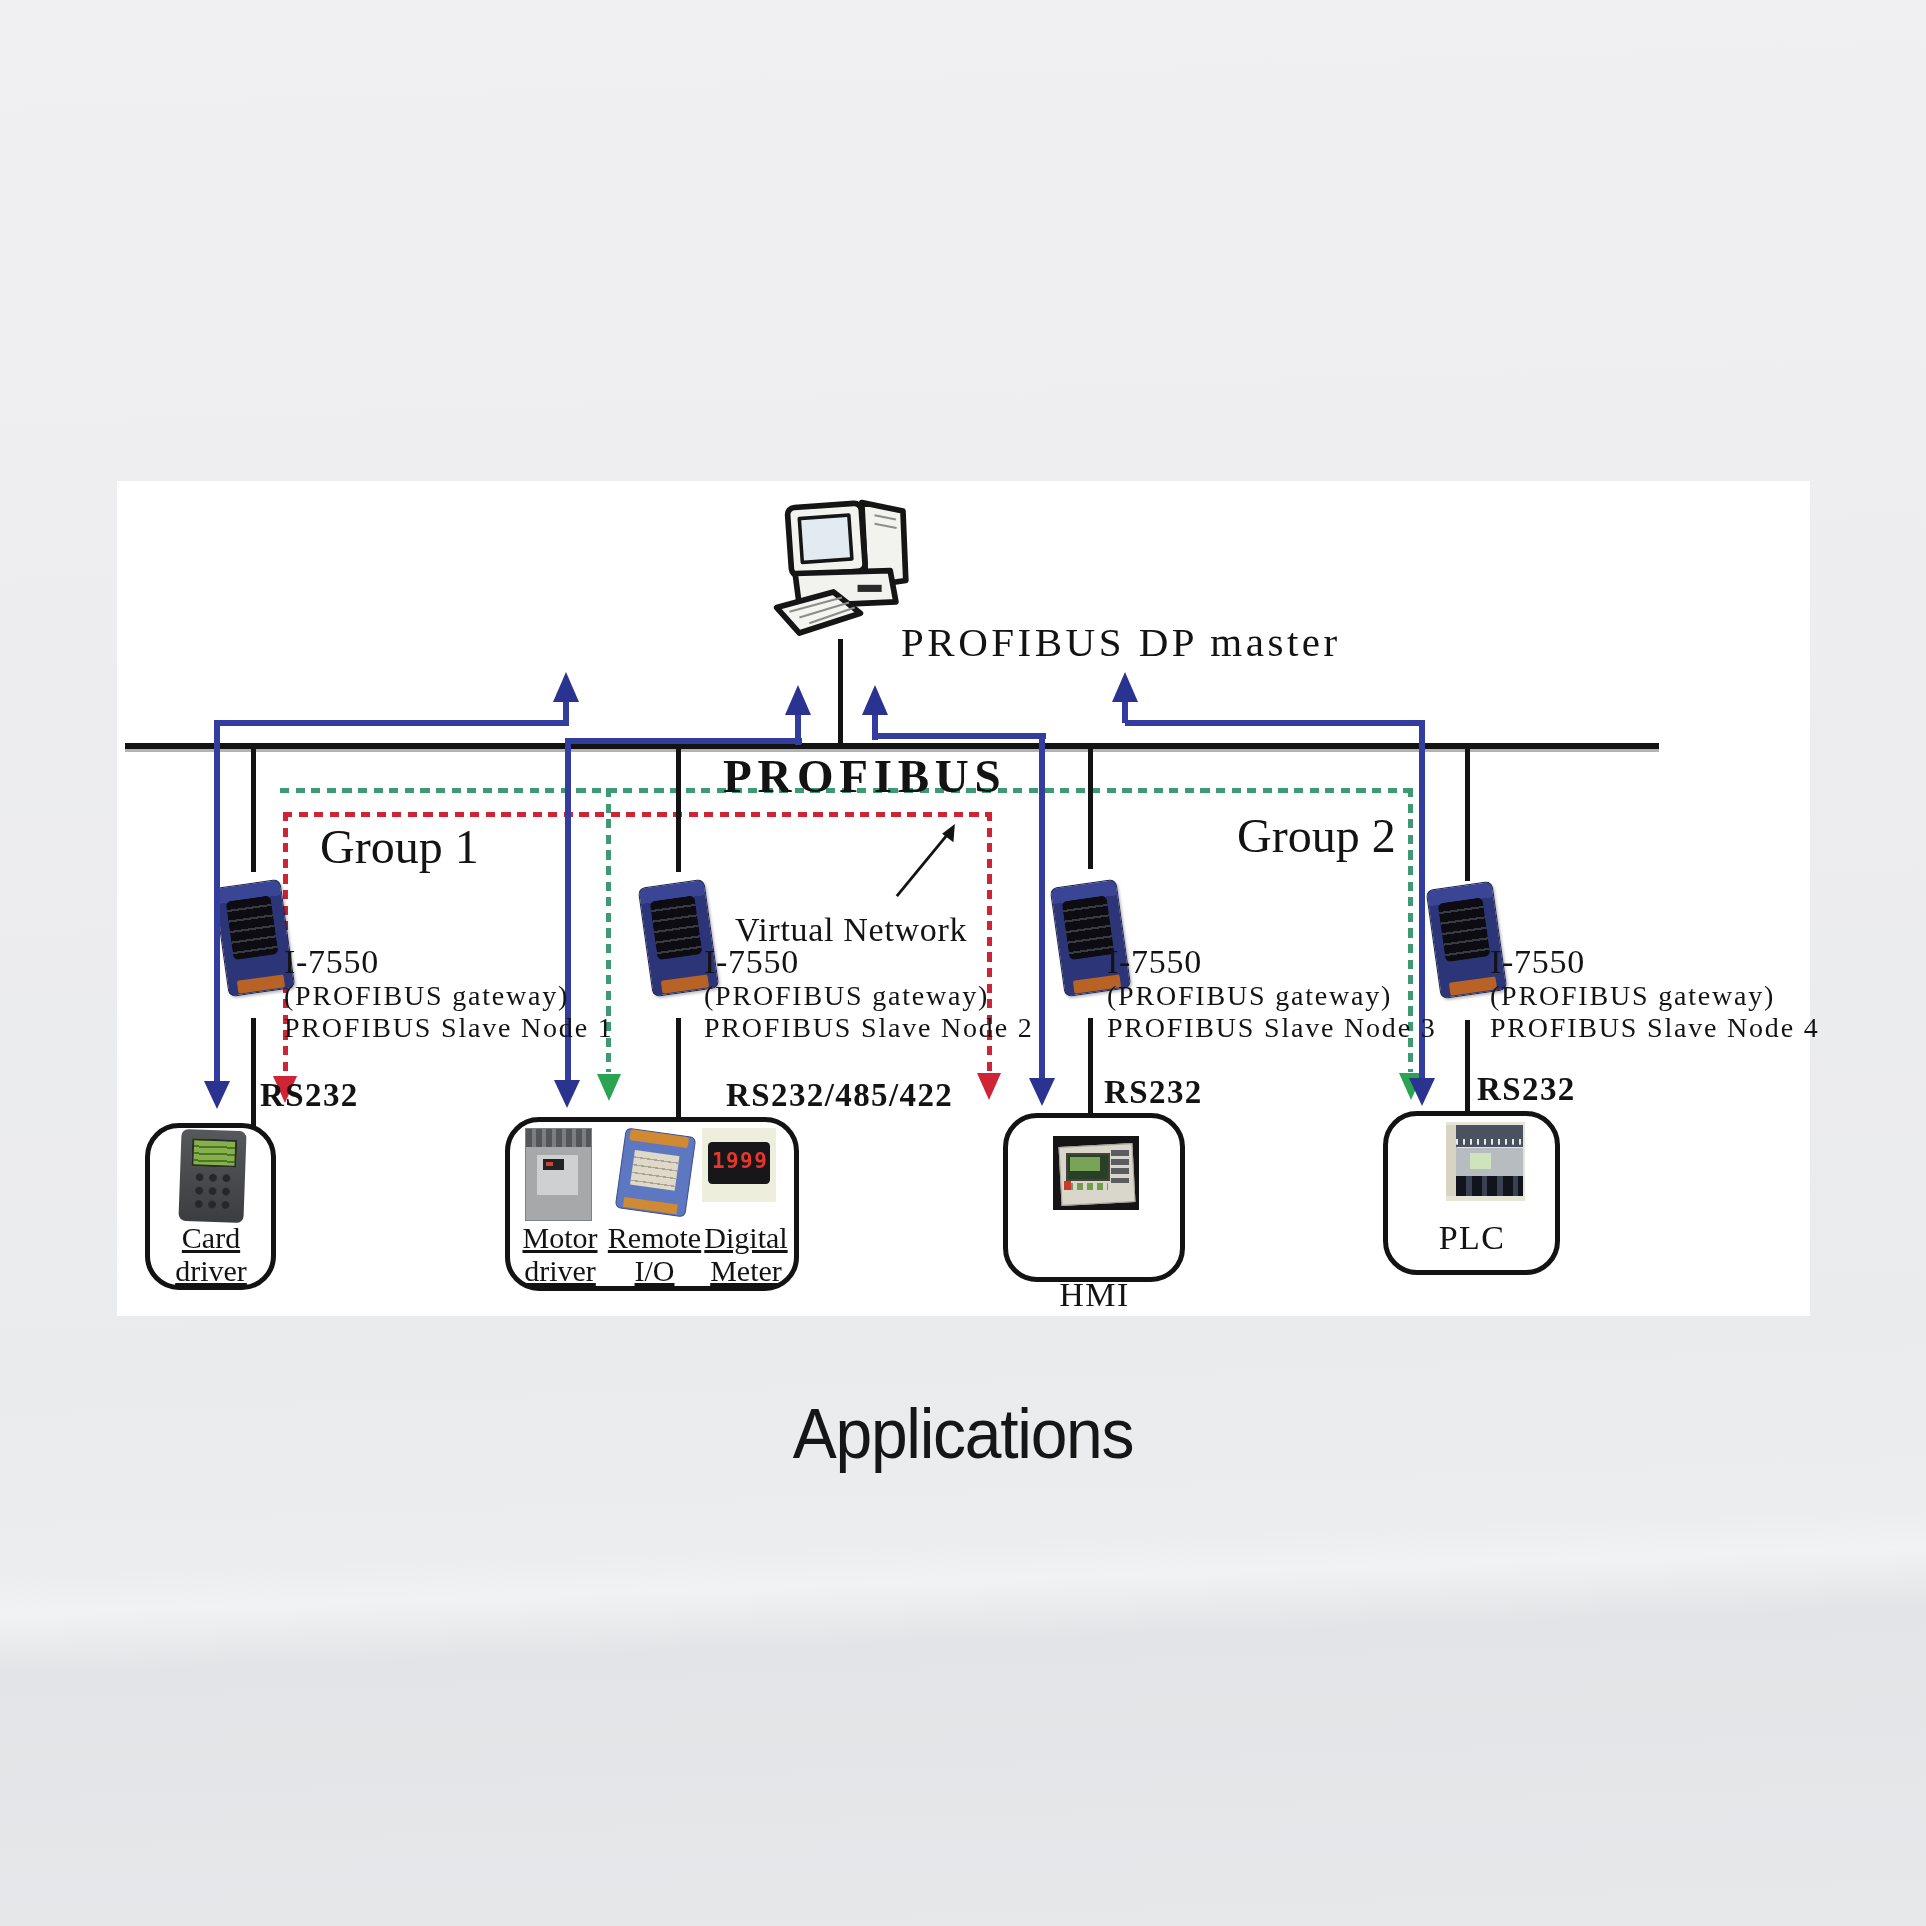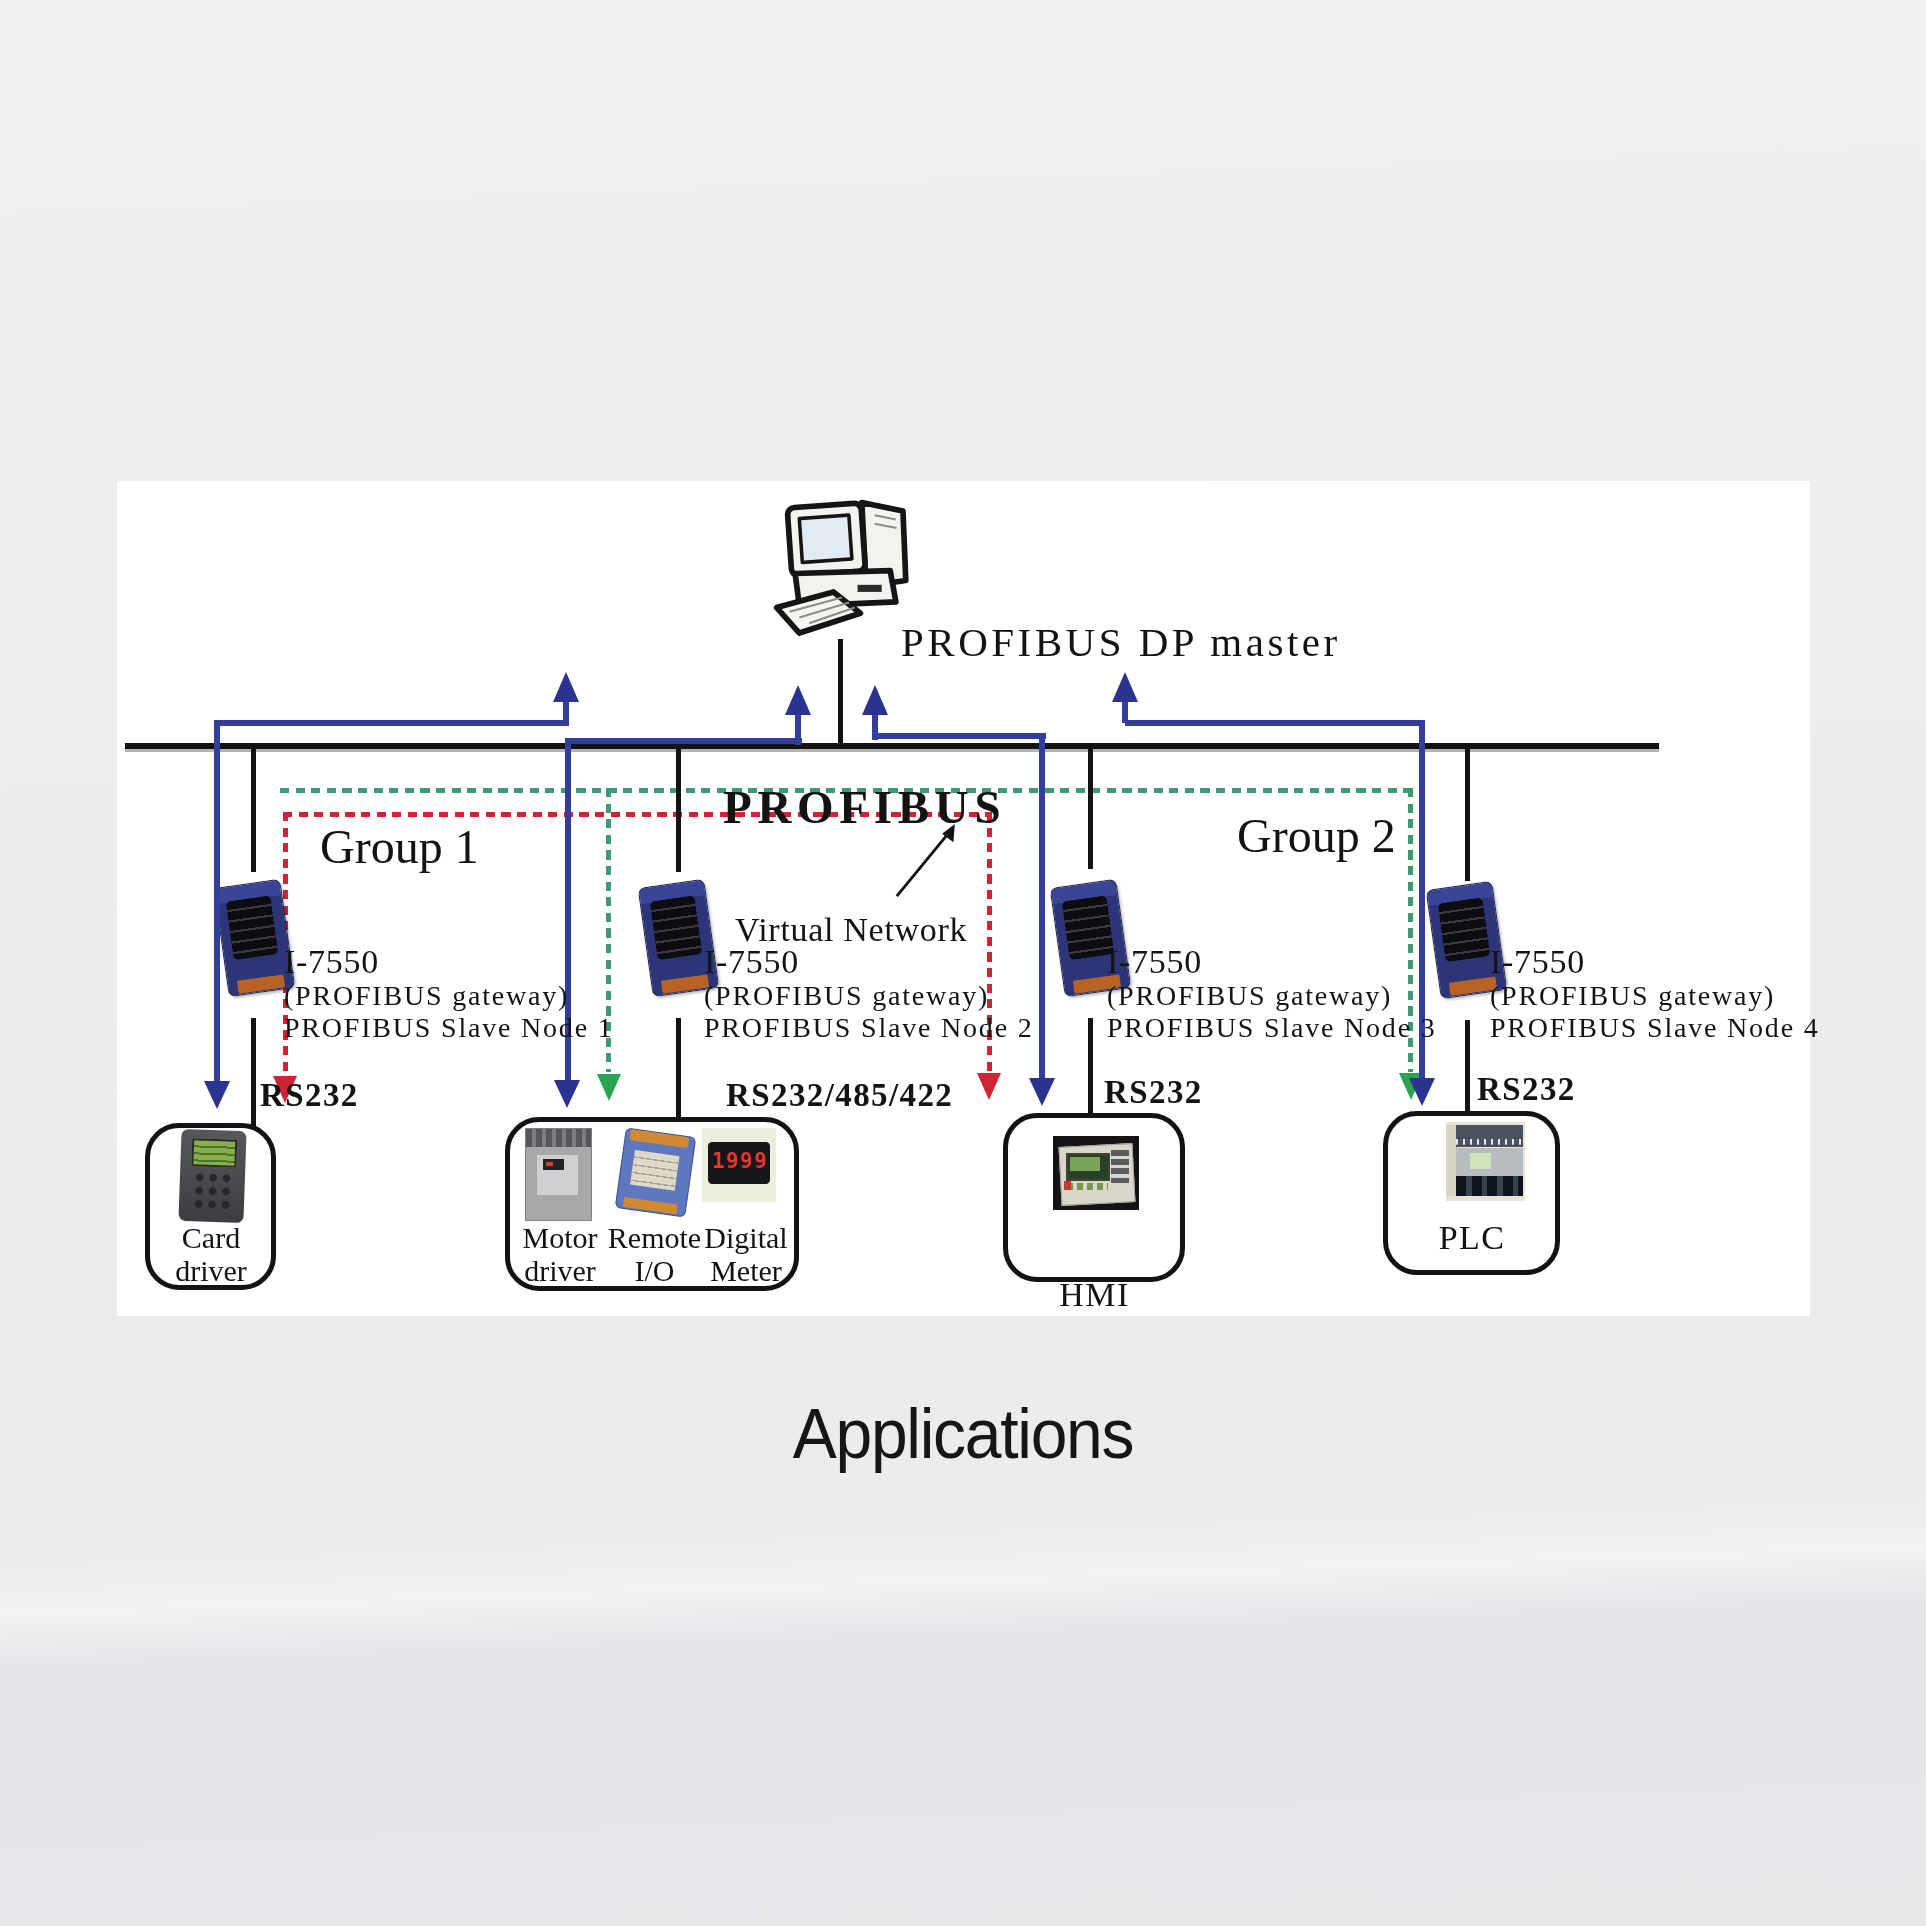--- a/index.html
+++ b/index.html
@@ -26,21 +26,21 @@
   .ah-dn-red{border-left:12px solid transparent;border-right:12px solid transparent;border-top:27px solid #ce2435;}
   .ah-dn-grn{border-left:12px solid transparent;border-right:12px solid transparent;border-top:27px solid #2aa353;}
   
   .t-master{font-size:41px;letter-spacing:3.5px;white-space:nowrap;}
   .t-bus{font-size:47px;font-weight:bold;letter-spacing:5.7px;white-space:nowrap;}
   .t-group{font-size:48px;white-space:nowrap;}
   .t-vnet{font-size:34px;letter-spacing:0.7px;white-space:nowrap;}
   .t-model{font-size:34px;font-weight:normal;letter-spacing:0.7px;line-height:37px;white-space:nowrap;}
   .t-node{font-size:28px;letter-spacing:1.8px;line-height:32px;white-space:nowrap;}
   .t-serial{font-size:33px;font-weight:bold;letter-spacing:1.4px;white-space:nowrap;}
-  .t-box{font-size:30px;line-height:33px;text-align:center;}
+  .t-box{font-size:30px;line-height:33px;text-align:center;text-decoration:underline;}
   .t-box-lg{font-size:34px;letter-spacing:1.4px;text-align:center;}
   .caption{width:100%;text-align:center;font-family:"Liberation Sans","DejaVu Sans",sans-serif;
            font-size:71px;font-weight:500;letter-spacing:-1.4px;transform:scaleX(.93);color:#161616;}
   
   .devbox{border:5.7px solid #131313;border-radius:34px;background:transparent;}
   
   .i7550{width:65px;height:108px;border-radius:7px;border:1.4px solid #1c2247;
          background:linear-gradient(180deg,#3a4596 0 14%,#2c3577 14% 100%);box-shadow:1.4px 2.1px 2.8px rgba(0,0,0,.25);}
   .i7550 .patch{position:absolute;left:9.2px;top:14px;width:45px;height:59px;background:#0c0c12;border-radius:5px;
          background-image:repeating-linear-gradient(180deg,#0c0c12 0 8.5px,#3a3a42 8.5px 10.6px);}
@@ -167,21 +167,21 @@
   <g stroke="#8c8c88" stroke-width="3">
     <line x1="26" y1="166" x2="100" y2="146"></line>
       <line x1="40" y1="174" x2="110" y2="153"></line>
     <line x1="54" y1="182" x2="118" y2="160"></line>
     <line x1="146" y1="30" x2="176" y2="36"></line>
       <line x1="146" y1="42" x2="177" y2="48"></line>
   </g>
 </svg>
 <div class="abs t-master" style="left:901px;top:618px;">PROFIBUS DP master</div>
 
-<div class="abs t-bus" style="left:723px;top:749px;margin-top:31px;">PROFIBUS</div>
+<div class="abs t-bus" style="left:723px;top:749px;">PROFIBUS</div>
 <div class="abs t-group" style="left:320px;top:819px;">Group 1</div>
 <div class="abs t-group" style="left:1237px;top:808px;">Group 2</div>
 <div class="abs t-vnet" style="left:735px;top:911px;">Virtual Network</div>
 <svg class="abs" style="left:877px;top:814px;" width="92" height="92" viewBox="0 0 130 130">
   <line x1="28" y1="116" x2="102" y2="26" stroke="#131313" stroke-width="4"></line>
   <path d="M110 14 L108 40 L92 28 Z" fill="#131313"></path>
 </svg>
 
 <div class="abs" style="left:284px;top:943px;">
   <div class="t-model">I-7550</div>

